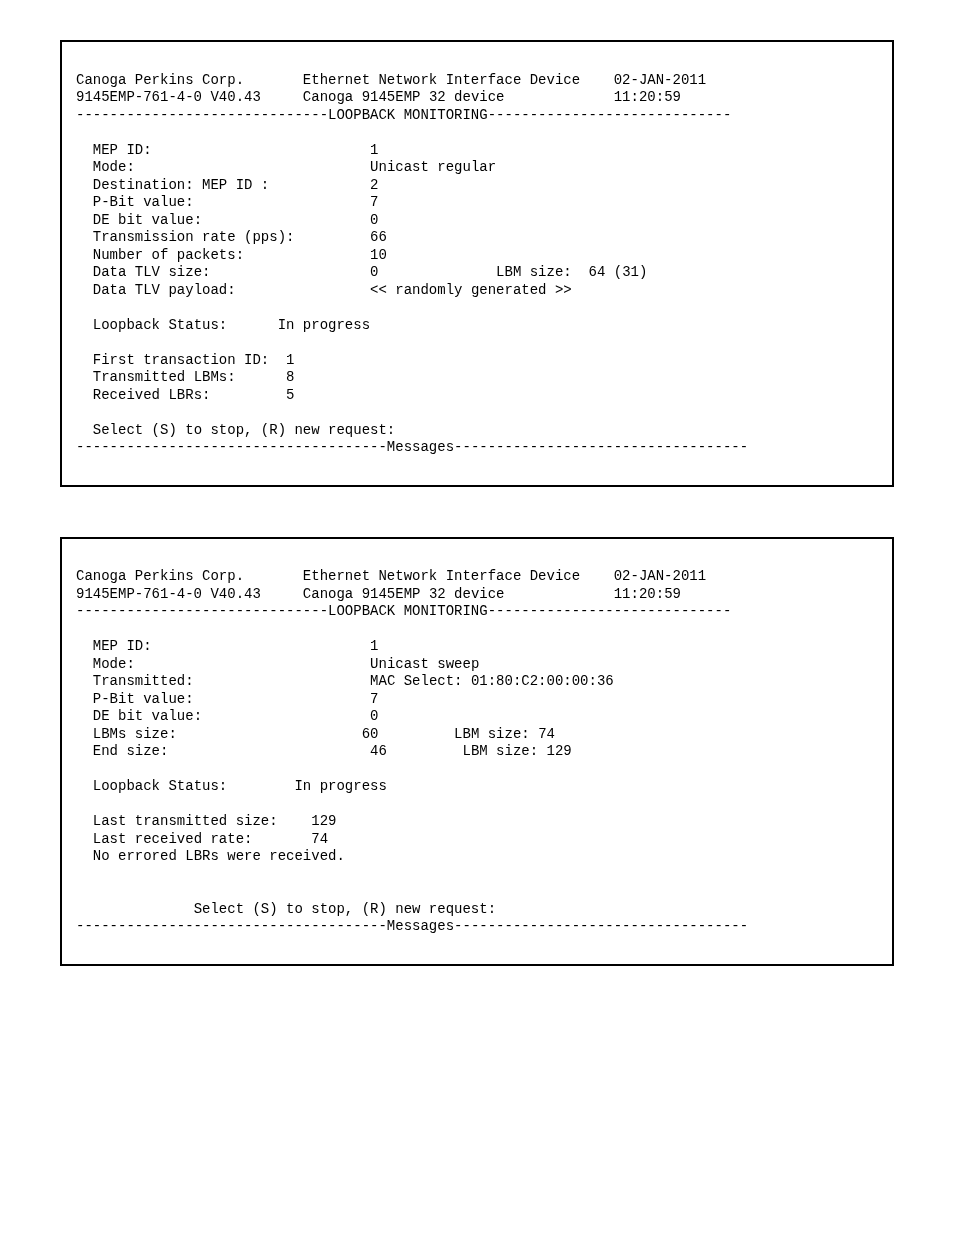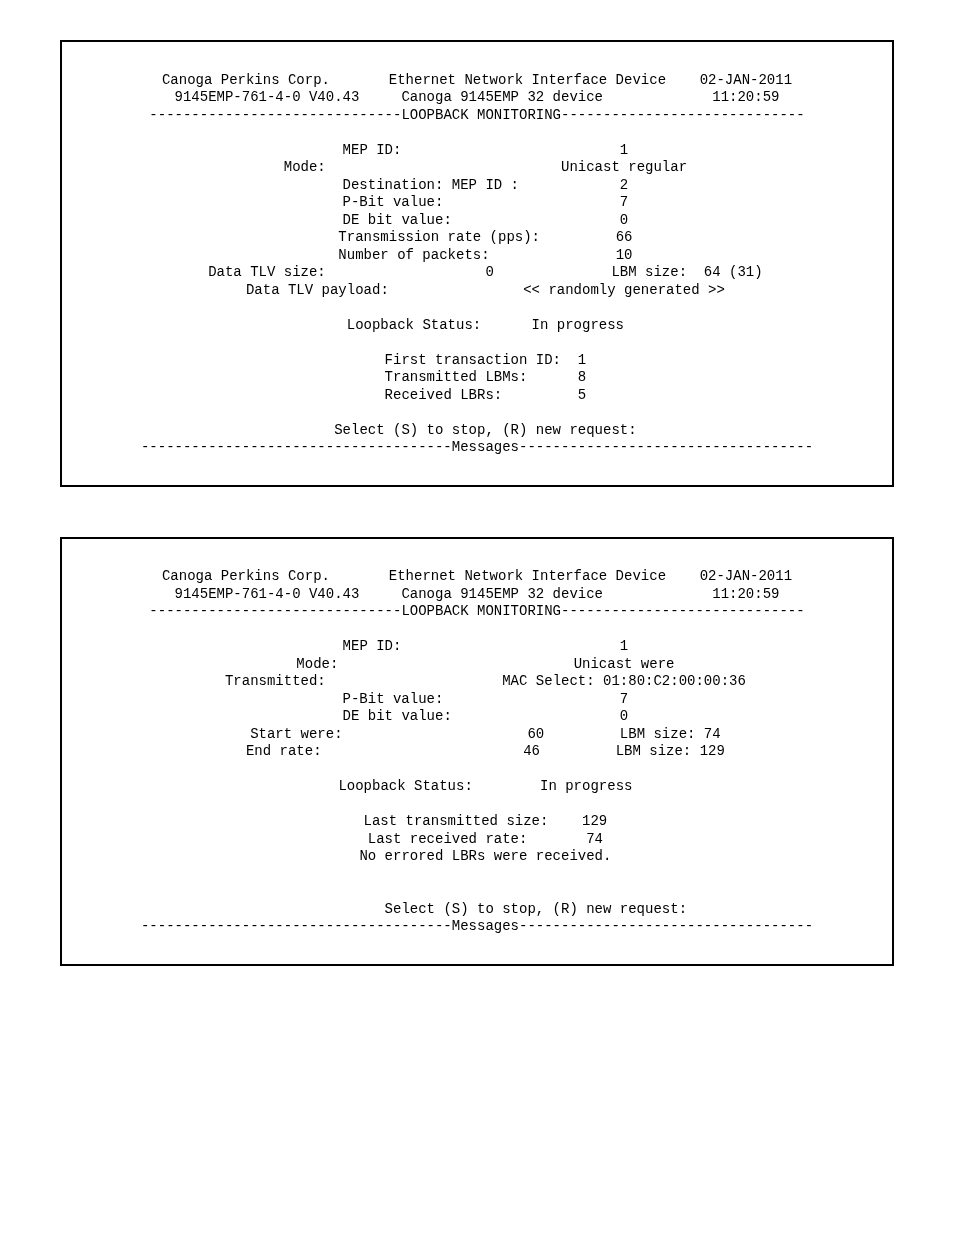--- a/index.html
+++ b/index.html
@@ -10,21 +10,20 @@
     margin: 0;
     padding: 40px 60px;
     color: #000;
   }
   .terminal-box {
     border: 2px solid #000;
     padding: 12px 14px 28px 14px;
     margin-bottom: 50px;
     white-space: pre;
     overflow: hidden;
-    text-align: center;
   }
 </style>
 </head>
 <body>
 
 <div class="terminal-box">
 <span>Canoga Perkins Corp.</span>       <span>Ethernet Network Interface Device</span>    <span>02-JAN-2011</span>
 <span>9145EMP-761-4-0 V40.43</span>     <span>Canoga 9145EMP 32 device</span>             <span>11:20:59</span>
 <span>------------------------------</span><span>LOOPBACK MONITORING</span><span>-----------------------------</span>
 
@@ -47,26 +46,26 @@
   <span>Select (S) to stop, (R) new request:</span>
 <span>-------------------------------------</span><span>Messages</span><span>-----------------------------------</span>
 </div>
 
 <div class="terminal-box">
 <span>Canoga Perkins Corp.</span>       <span>Ethernet Network Interface Device</span>    <span>02-JAN-2011</span>
 <span>9145EMP-761-4-0 V40.43</span>     <span>Canoga 9145EMP 32 device</span>             <span>11:20:59</span>
 <span>------------------------------</span><span>LOOPBACK MONITORING</span><span>-----------------------------</span>
 
   <span>MEP ID:</span>                          <span>1</span>
-  <span>Mode:</span>                            <span>Unicast were</span>
+  <span>Mode:</span>                            <span>Unicast sweep</span>
   <span>Transmitted:</span>                     <span>MAC Select: 01:80:C2:00:00:36</span>
   <span>P-Bit value:</span>                     <span>7</span>
   <span>DE bit value:</span>                    <span>0</span>
-  <span>Start were:</span>                      <span>60</span>         <span>LBM size:</span> <span>74</span>
-  <span>End rate:</span>                        <span>46</span>         <span>LBM size:</span> <span>129</span>
+  <span>LBMs size:</span>                      <span>60</span>         <span>LBM size:</span> <span>74</span>
+  <span>End size:</span>                        <span>46</span>         <span>LBM size:</span> <span>129</span>
 
   <span>Loopback Status:</span>        <span>In progress</span>
 
   <span>Last transmitted size:</span>    <span>129</span>
   <span>Last received rate:</span>       <span>74</span>
   <span>No errored LBRs were received.</span>
 
 
               <span>Select (S) to stop, (R) new request:</span>
 <span>-------------------------------------</span><span>Messages</span><span>-----------------------------------</span>

